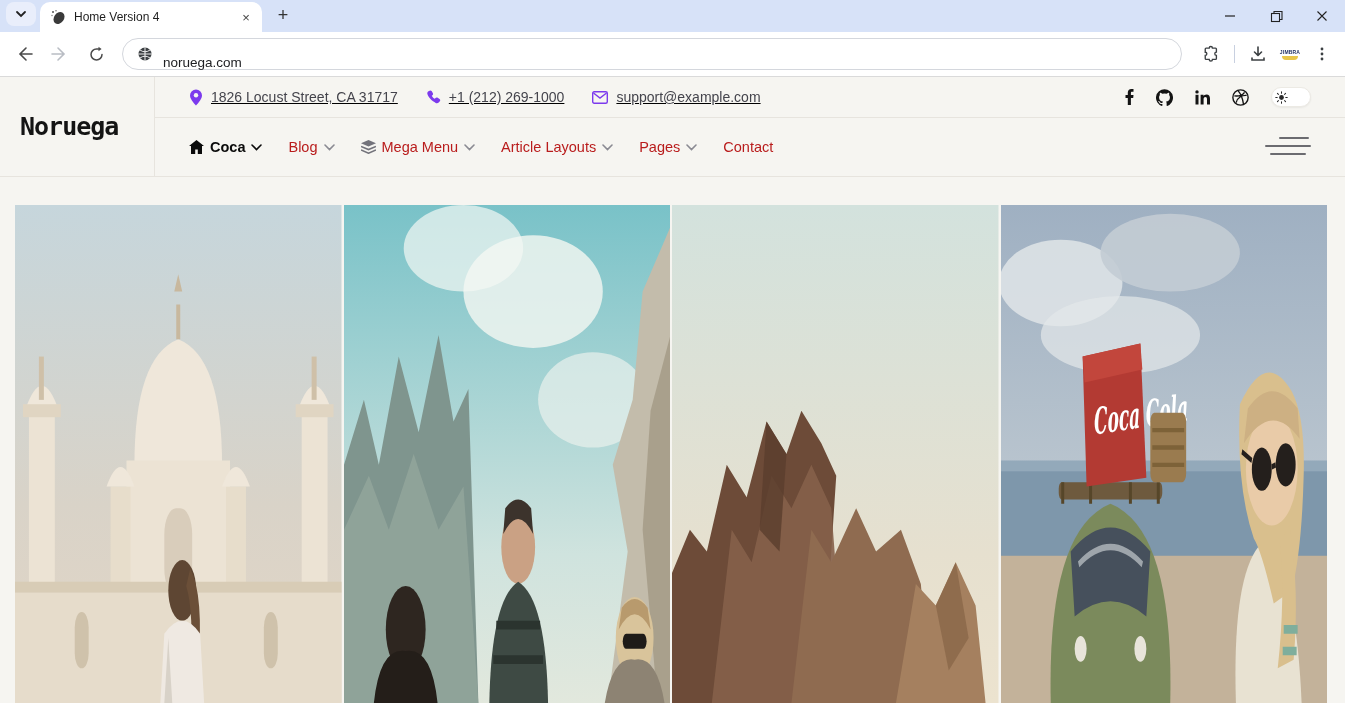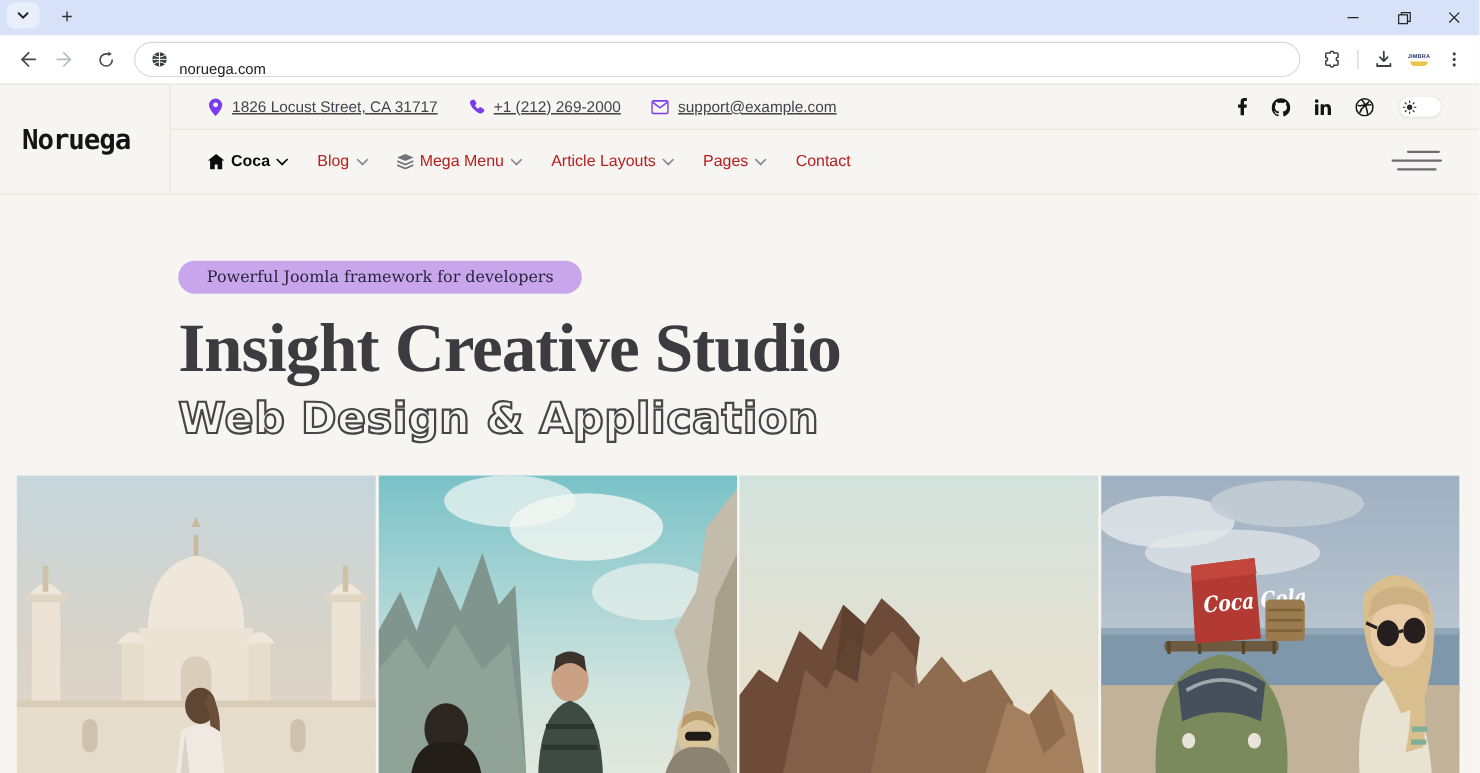--- a/index.html
+++ b/index.html
@@ -68,20 +68,30 @@
 <body>
 
 <div class="window">
 
   <div class="tabstrip">
     <div class="tab-search-btn">
       <svg class="ico" width="12" height="12" viewBox="0 0 12 12">
           <path d="M2 4l4 4 4-4" stroke="#222" stroke-width="1.8" fill="none" stroke-linecap="round"></path>
         </svg>
     </div>
+    <div class="tab">
+      <svg class="tab-favicon" viewBox="0 0 16 16">
+          <ellipse cx="9" cy="9" rx="5" ry="6.5" transform="rotate(35 9 9)" fill="#3a3a3a"></ellipse>
+          <circle cx="3" cy="3" r="1" fill="#555"></circle>
+          <circle cx="6" cy="1.8" r=".8" fill="#777"></circle>
+          <circle cx="2" cy="6.5" r=".7" fill="#777"></circle>
+        </svg>
+      <span class="tab-title">Home Version 4</span>
+      <span class="tab-close">×</span>
+    </div>
     <div class="newtab-btn">+</div>
     <div class="win-controls">
       <div class="win-btn">
         <svg class="ico" width="12" height="12" viewBox="0 0 12 12">
             <path d="M1 6h10" stroke="#222" stroke-width="1.2"></path>
           </svg>
       </div>
       <div class="win-btn">
         <svg class="ico" width="13" height="13" viewBox="0 0 13 13">
             <rect x="1.5" y="3.5" width="8" height="8" fill="none" stroke="#222" stroke-width="1.1"></rect>
@@ -157,21 +167,21 @@
           <svg class="ico" width="14" height="17" viewBox="0 0 14 17">
               <path d="M7 0.5A6 6 0 0 0 1 6.5c0 4.2 6 10 6 10s6-5.8 6-10a6 6 0 0 0-6-6z" fill="#7c3aed"></path>
               <circle cx="7" cy="6.3" r="2.2" fill="#f6f5f1"></circle>
             </svg>
           <span>1826 Locust Street, CA 31717</span>
         </div>
         <div class="contact-item">
           <svg class="ico" width="15" height="15" viewBox="0 0 15 15">
               <path d="M3 1c.8-.8 2-.8 2.6.1l1.2 1.8c.5.8.3 1.8-.4 2.4l-.6.5c.4 1 1.7 2.4 2.9 3l.6-.6c.6-.7 1.6-.9 2.4-.4l1.8 1.2c.9.6 1 1.8.1 2.6l-.9.9c-.8.8-2 .9-3 .4-1.7-.8-3.7-2.2-5.2-3.8C3 7.5 1.8 5.6 1.4 4c-.3-1 0-2 .7-2.6z" fill="#7c3aed"></path>
             </svg>
-          <span>+1 (212) 269-2000</span>
+          <span>+1 (212) 269-1000</span>
         </div>
         <div class="contact-item">
           <svg class="ico" width="16" height="13" viewBox="0 0 16 13">
               <rect x="0.7" y="0.7" width="14.6" height="11.6" rx="1.5" fill="none" stroke="#7c3aed" stroke-width="1.4"></rect>
               <path d="M1.5 2l6.5 5 6.5-5" fill="none" stroke="#7c3aed" stroke-width="1.4"></path>
             </svg>
           <span>support@example.com</span>
         </div>
         <div class="spacer"></div>
         <div class="social">
@@ -253,25 +263,20 @@
         </div>
         <div class="spacer"></div>
         <div class="hamburger">
             <span></span>
             <span></span>
             <span></span>
           </div>
       </div>
     </div>
 
-    <div class="hero">
-      <span class="hero-badge">Powerful Joomla framework for developers</span>
-      <div class="hero-title">Insight Creative Studio</div>
-      <div class="hero-subtitle">Web Design &amp; Application</div>
-    </div>
 
     <div class="gallery">
 
       <div class="photo" aria-label="Traveler woman with braid facing white marble palace with domes">
         <svg viewBox="0 0 328 230" preserveAspectRatio="none">
           <defs>
             <linearGradient id="sky1" x1="0" y1="0" x2="0" y2="1">
               <stop offset="0" stop-color="#c6d6dc"></stop>
                 <stop offset=".6" stop-color="#d9d3c8"></stop>
                 <stop offset="1" stop-color="#e3d6c6"></stop>

